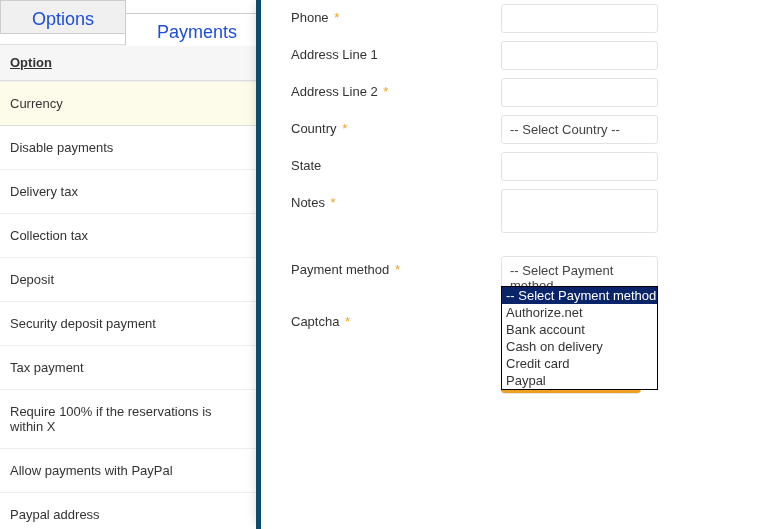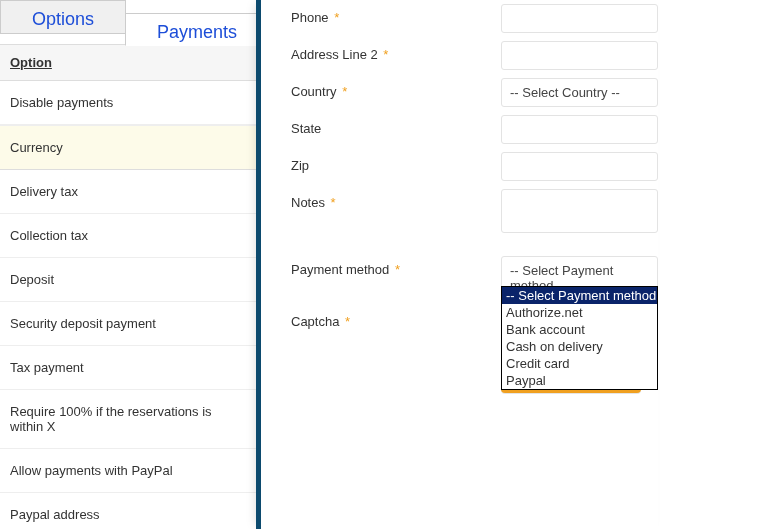--- a/index.html
+++ b/index.html
@@ -30,54 +30,54 @@
 <body>
 
 <div class="left-panel">
   <div class="tabs">
     <div class="tab">Options</div>
     <div class="tab active">Payments</div>
     <div class="tab">Booking form</div>
   </div>
   <div class="header-row">Option</div>
   <div id="options-container">
+      <div class="option-row selected">Currency</div>
       <div class="option-row">Disable payments</div>
-      <div class="option-row selected">Currency</div>
       <div class="option-row">Delivery tax</div>
       <div class="option-row">Collection tax</div>
       <div class="option-row">Deposit</div>
       <div class="option-row">Security deposit payment</div>
       <div class="option-row">Tax payment</div>
       <div class="option-row">Require 100% if the reservations is within X</div>
       <div class="option-row">Allow payments with PayPal</div>
       <div class="option-row">Paypal address</div>
     </div>
 </div>
 
 <div class="right-panel">
   <div class="form-row">
     <div class="lbl"><span>Phone</span><span class="req"> *</span></div>
     <div class="ctl"><input type="text" style=""></div>
   </div>
   <div class="form-row">
+    <div class="lbl"><span>Address Line 1</span></div>
+    <div class="ctl"><input type="text" style=""></div>
+  </div>
+  <div class="form-row">
     <div class="lbl"><span>Address Line 2</span><span class="req"> *</span></div>
     <div class="ctl"><input type="text" style=""></div>
   </div>
   <div class="form-row">
     <div class="lbl"><span>Country</span><span class="req"> *</span></div>
     <div class="ctl">
         <div class="select-like">-- Select Country --</div>
       </div>
   </div>
   <div class="form-row">
     <div class="lbl"><span>State</span></div>
-    <div class="ctl"><input type="text" style=""></div>
-  </div>
-  <div class="form-row">
-    <div class="lbl"><span>Zip</span></div>
     <div class="ctl"><input type="text" style=""></div>
   </div>
   <div class="form-row">
     <div class="lbl"><span>Notes</span><span class="req"> *</span></div>
     <div class="ctl"><textarea style=""></textarea></div>
   </div>
   <div class="form-row" style="margin-top:12px;">
     <div class="lbl"><span>Payment method</span><span class="req"> *</span></div>
     <div class="ctl dropdown-wrap">
       <div class="select-like">-- Select Payment method --</div>

